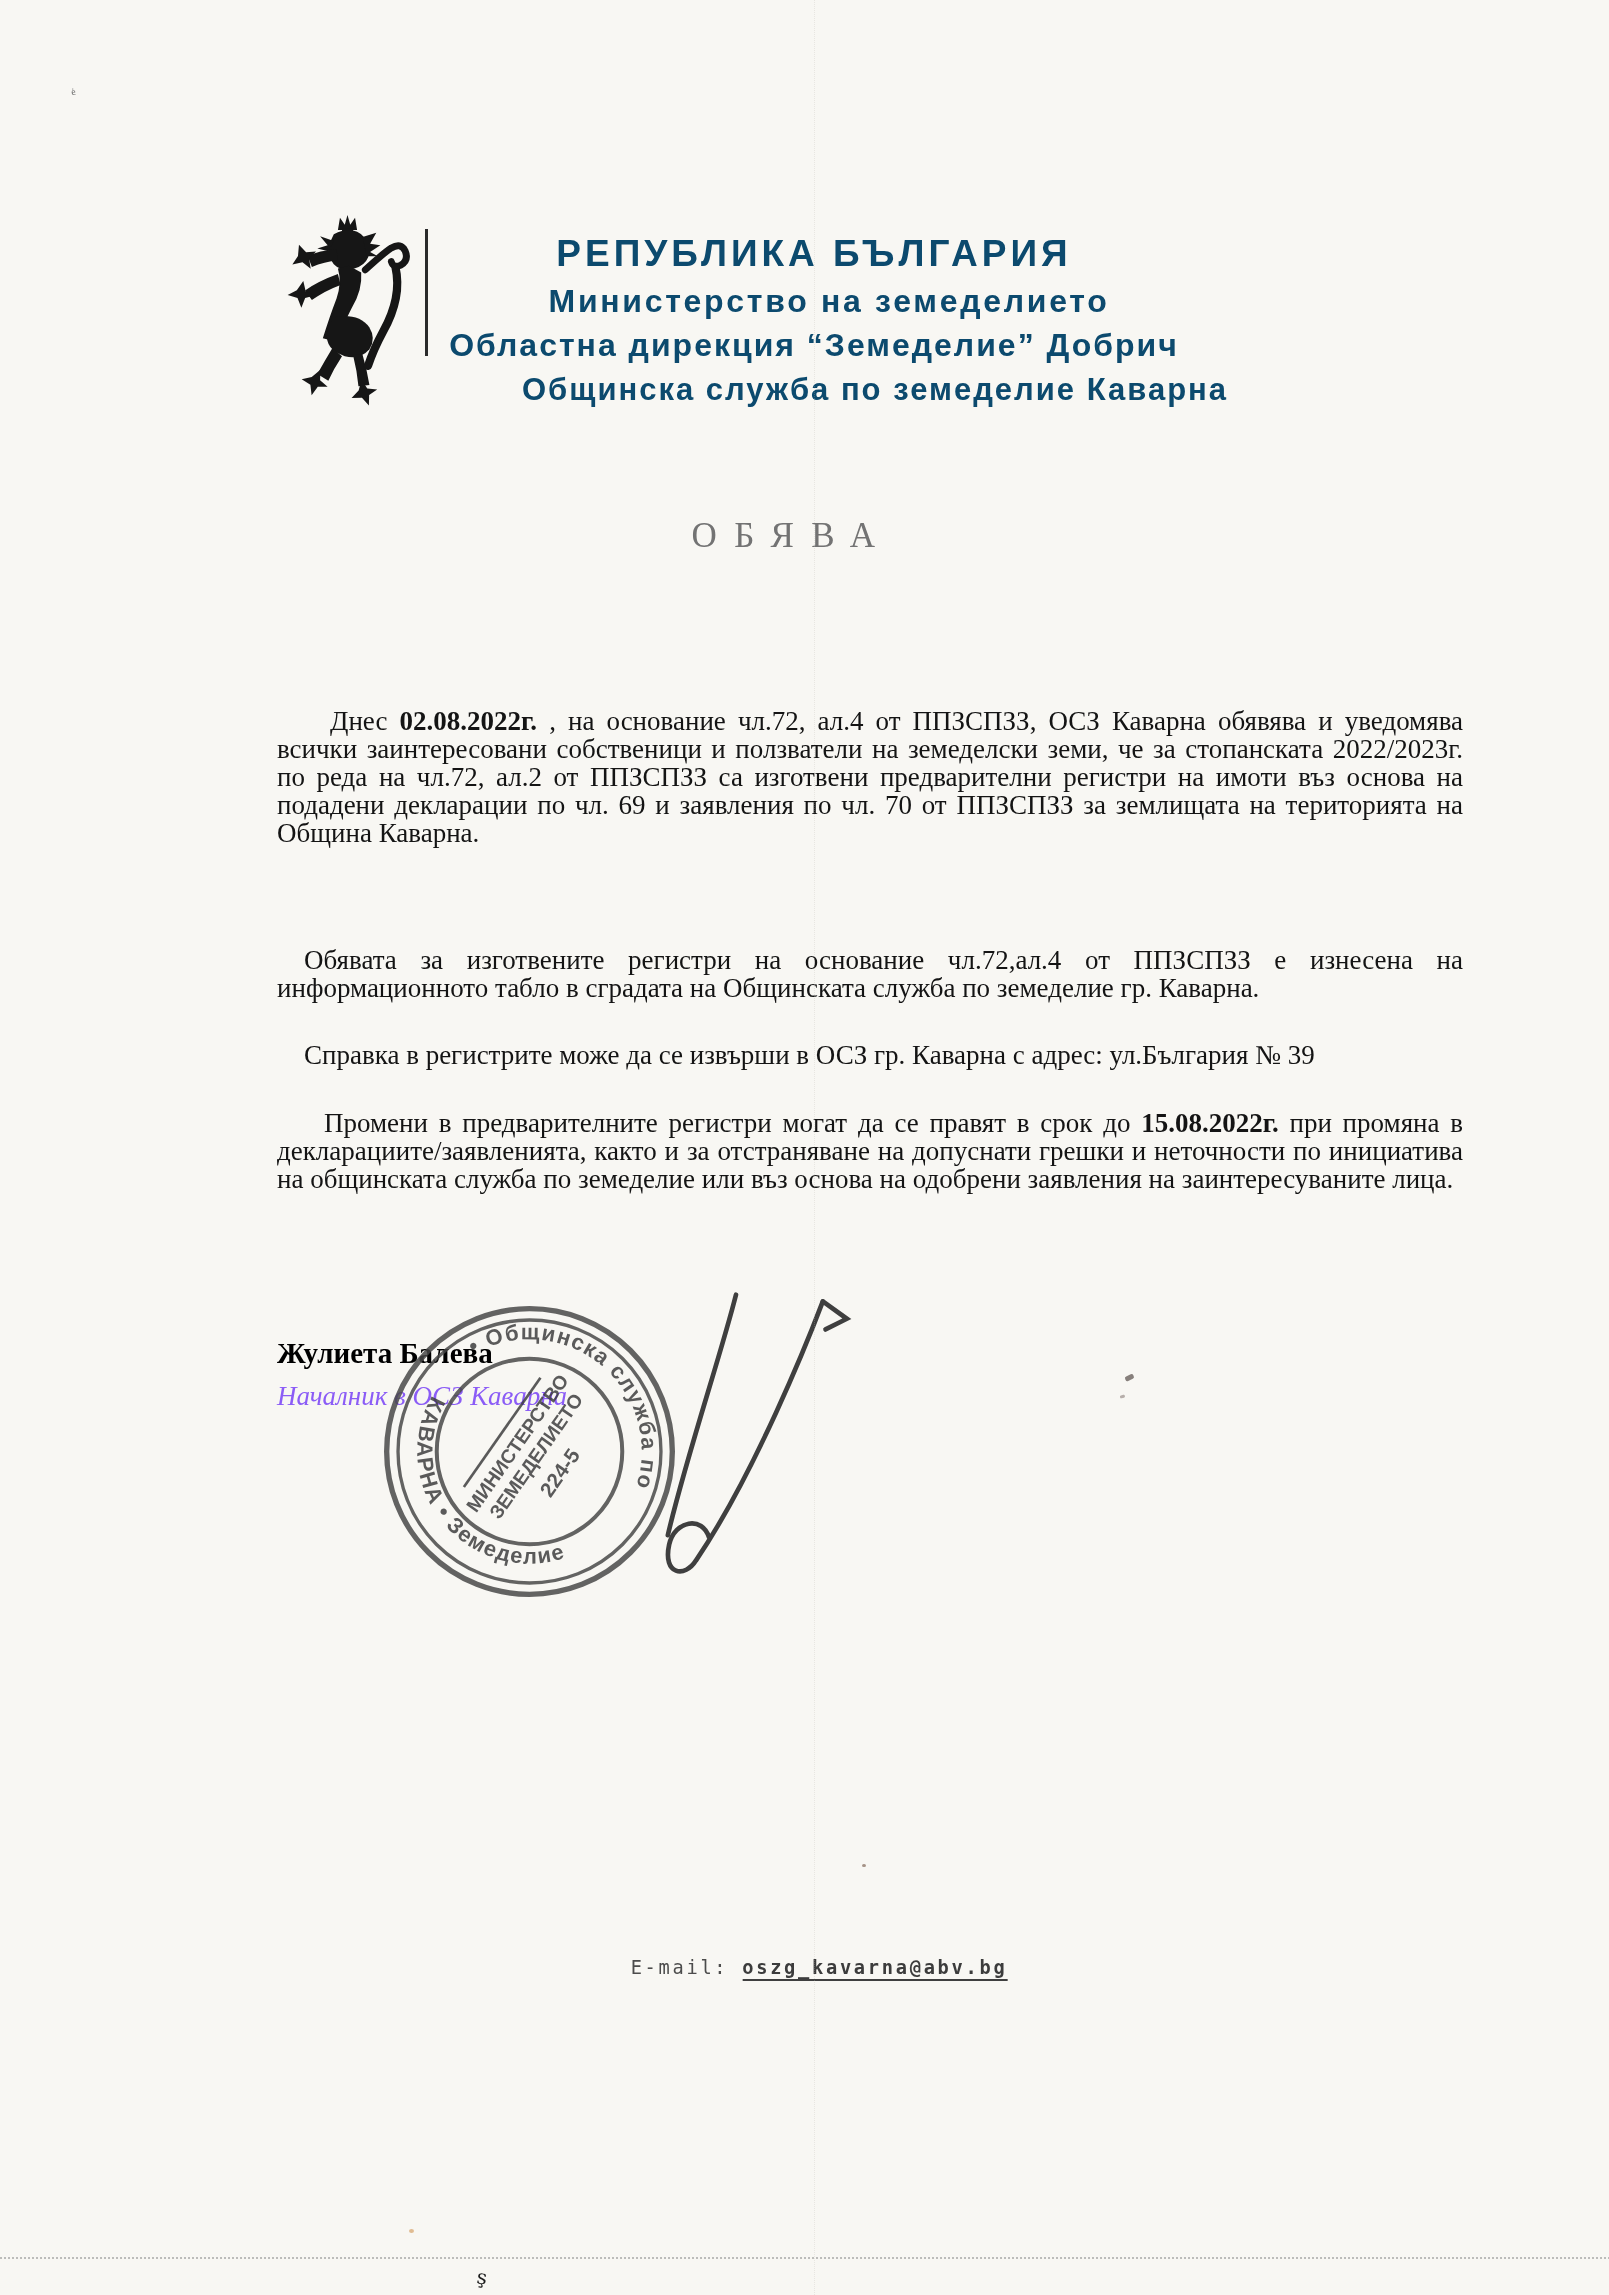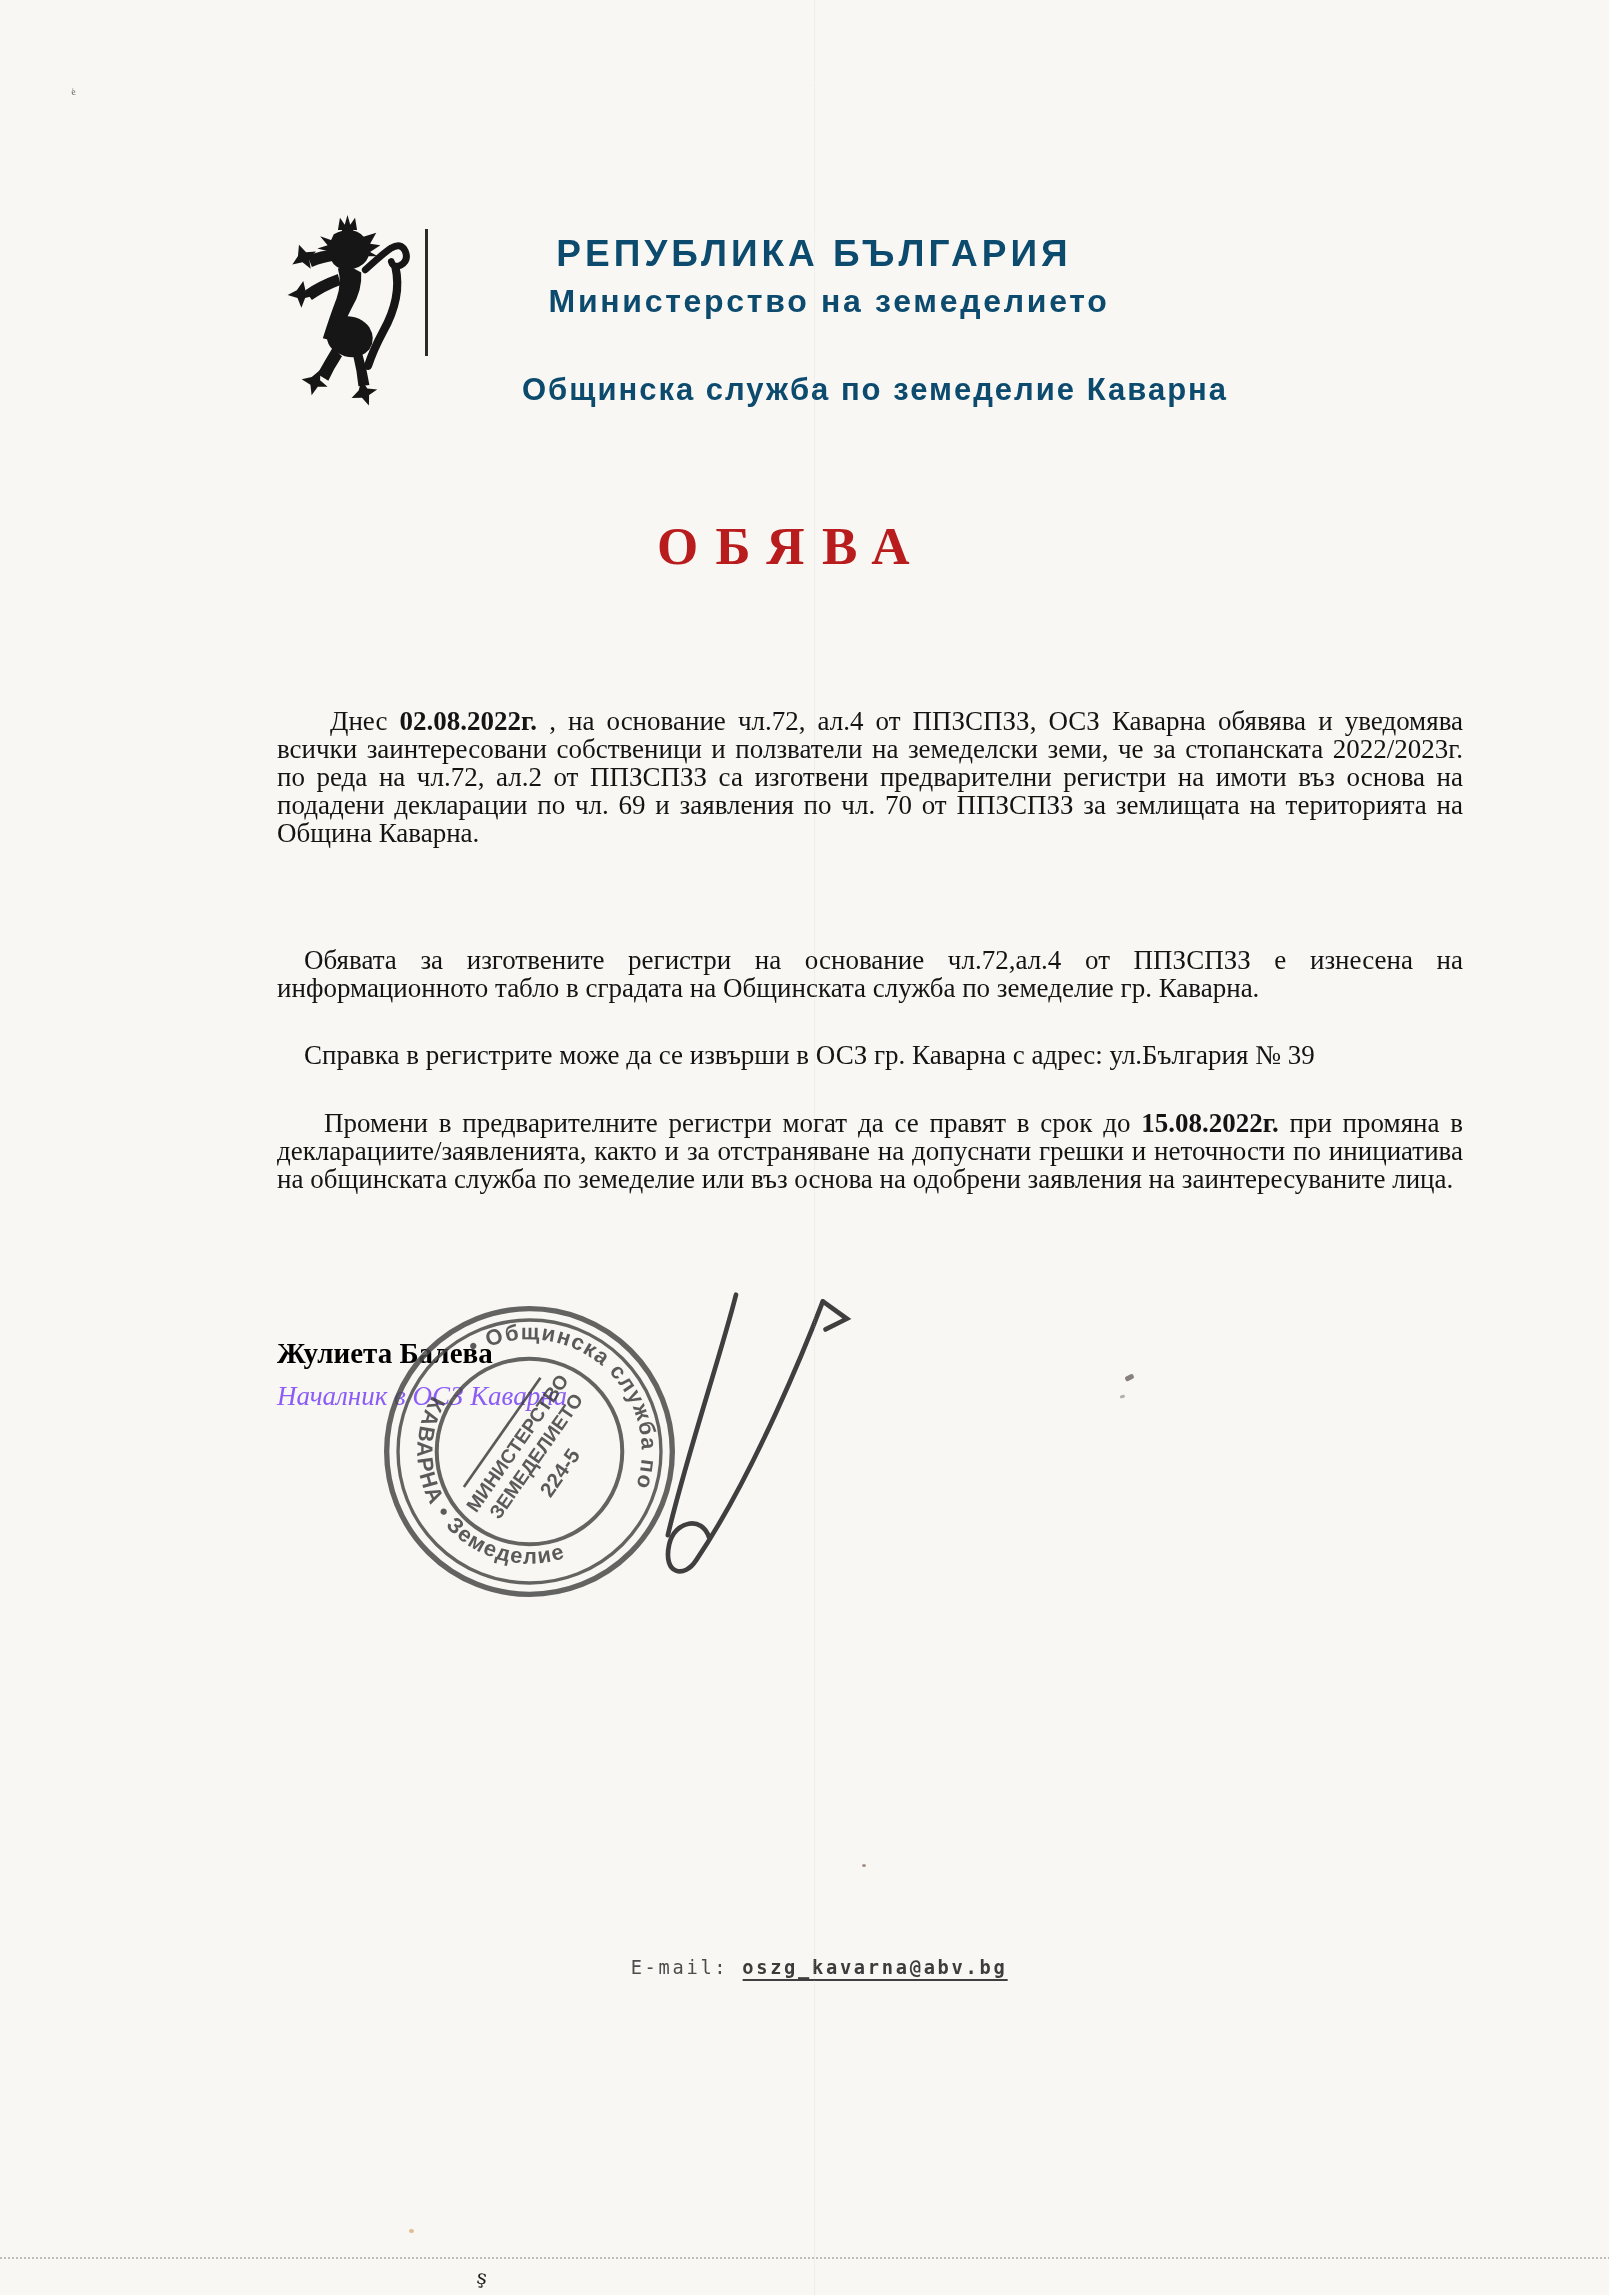--- a/index.html
+++ b/index.html
@@ -19,21 +19,21 @@
     font-family:"Liberation Sans", sans-serif;
     font-weight:bold;color:#0c4a6e;white-space:nowrap;
   }
   .h1{left:814px;top:233px;font-size:37px;letter-spacing:4px;}
   .h2{left:829px;top:283px;font-size:32px;letter-spacing:2.7px;}
   .h3{left:814px;top:327px;font-size:32px;letter-spacing:2px;}
   .h4{left:875px;top:372px;font-size:31px;letter-spacing:2px;}
   
   .doc-title{
     position:absolute;left:792px;top:516px;transform:translateX(-50%);
-    font-weight:bold;font-size:53px;letter-spacing:17.4px;color:#b91c1c;white-space:nowrap;
+    font-weight:normal;font-size:35px;letter-spacing:17.4px;color:#737373;white-space:nowrap;
   }
   
   .para{
     position:absolute;left:277px;width:1186px;
     font-size:27px;line-height:28px;text-align:justify;color:#141414;
   }
   .p1{top:707px;text-indent:53px;}
   .p2{top:946px;text-indent:27px;}
   .p3{top:1041px;text-indent:27px;text-align:left;}
   .p4{top:1109px;text-indent:47px;}
@@ -103,20 +103,21 @@
 
       <path d="M126 82 Q152 58 164 50 Q178 42 184 54 Q190 68 178 75 Q167 80 164 70" fill="none" stroke="#161616" stroke-width="10" stroke-linecap="round"></path>
       <path d="M170 78 Q180 122 152 172 Q138 198 130 222" fill="none" stroke="#161616" stroke-width="12" stroke-linecap="round"></path>
     </g>
   </svg>
 
   <div class="divider"></div>
 
   <div class="hline h1">РЕПУБЛИКА БЪЛГАРИЯ</div>
   <div class="hline h2">Министерство на земеделието</div>
+  <div class="hline h3">Областна дирекция “Земеделие” Добрич</div>
   <div class="hline h4">Общинска служба по земеделие Каварна</div>
 
   <div class="doc-title">ОБЯВА</div>
 
   <div class="para p1"><span>Днес </span><span class="bold">02.08.2022г.</span><span> , на основание чл.72, ал.4 от ППЗСПЗЗ, ОСЗ Каварна обявява и уведомява всички заинтересовани собственици и ползватели на земеделски земи, че за стопанската 2022/2023г. по реда на чл.72, ал.2 от ППЗСПЗЗ са изготвени предварителни регистри на имоти въз основа на подадени декларации по чл. 69 и заявления по чл. 70 от ППЗСПЗЗ за землищата на територията на Община Каварна.</span></div>
 
   <div class="para p2">Обявата за изготвените регистри на основание чл.72,ал.4 от ППЗСПЗЗ е изнесена на информационното табло в сградата на Общинската служба по земеделие гр. Каварна.</div>
 
   <div class="para p3">Справка в регистрите може да се извърши в ОСЗ  гр. Каварна с адрес: ул.България № 39</div>
 

